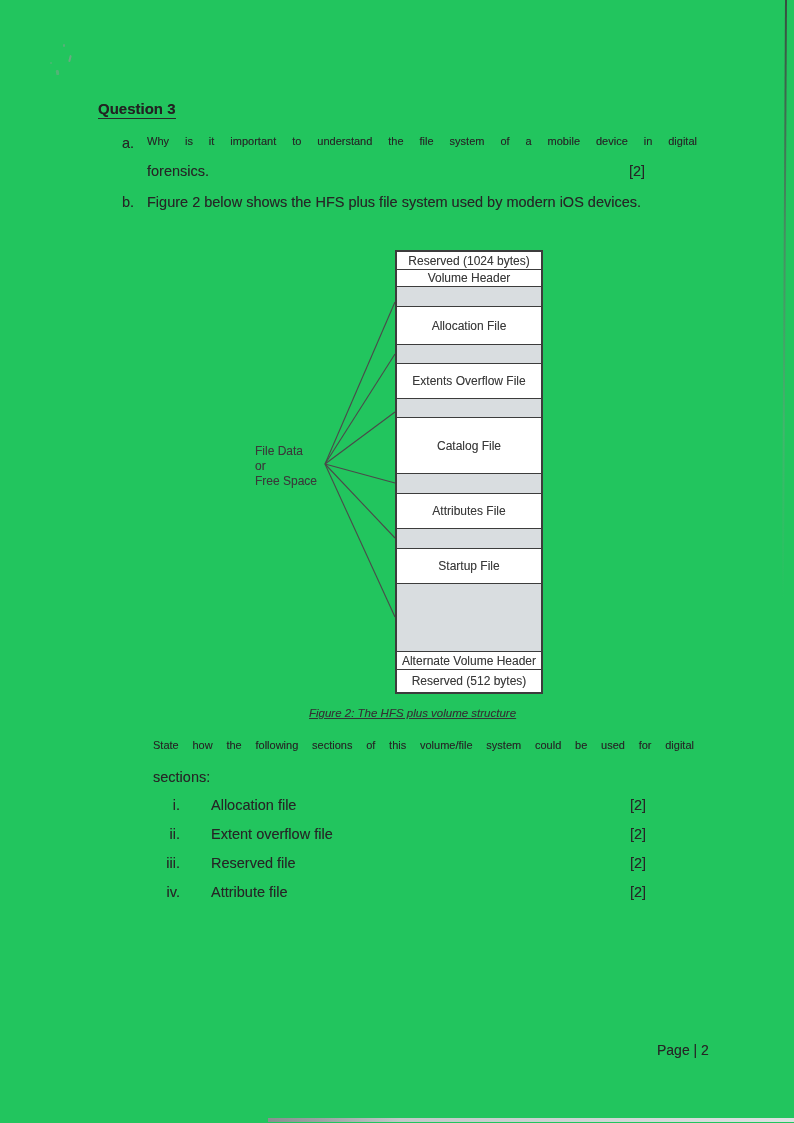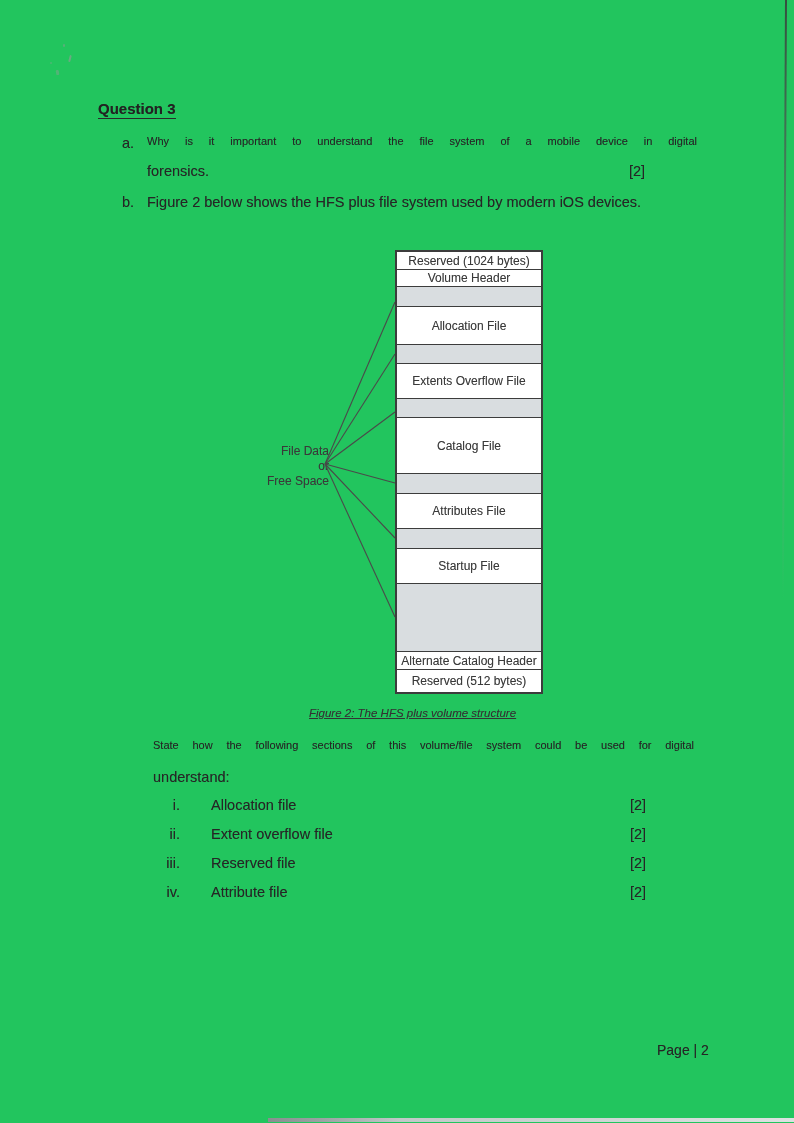--- a/index.html
+++ b/index.html
@@ -23,21 +23,21 @@
 
   
   .stack{position:absolute;left:395px;top:250px;width:148px;border:2px solid #3c3c3c;background:#fff;}
   .sec{width:100%;border-bottom:1.5px solid #3c3c3c;display:flex;align-items:center;
        justify-content:center;font-size:12px;color:#3a3a3a;overflow:hidden;
        text-shadow:0 0 0.4px rgba(60,60,60,0.4);}
   .sec:last-child{border-bottom:none;}
   .shaded{background:#d9dde0;}
   .h18{height:18px}.h17{height:17px}.h20{height:20px}.h38{height:38px}.h19{height:19px}
   .h35{height:35px}.h56{height:56px}.h68{height:68px}.h22{height:22px}
-  .fig-side-label{position:absolute;left:255px;top:444px;width:74px;text-align:right;
+  .fig-side-label{position:absolute;left:255px;top:444px;width:74px;text-align:left;
        font-size:12px;line-height:15.2px;color:#3a3a3a;text-shadow:0 0 0.4px rgba(60,60,60,0.4);}
   .fig-caption{position:absolute;left:309px;top:707px;font-size:11.5px;font-style:italic;
        color:#333;text-shadow:0 0 0.3px rgba(60,60,60,0.4);text-decoration:underline;}
   svg.connectors{position:absolute;left:320px;top:290px;}
 
   
   .edge-line{position:absolute;left:785px;top:0;width:2px;height:600px;
        background:linear-gradient(to bottom,rgba(58,58,58,0.85),rgba(100,100,100,0.55) 40%,
        rgba(145,145,145,0.28) 72%,rgba(160,160,160,0) 100%);
        transform:rotate(0.3deg);transform-origin:top center;}
@@ -91,28 +91,28 @@
     <div class="sec h38">Allocation File</div>
     <div class="sec h19 shaded"></div>
     <div class="sec h35">Extents Overflow File</div>
     <div class="sec h19 shaded"></div>
     <div class="sec h56">Catalog File</div>
     <div class="sec h20 shaded"></div>
     <div class="sec h35">Attributes File</div>
     <div class="sec h20 shaded"></div>
     <div class="sec h35">Startup File</div>
     <div class="sec h68 shaded"></div>
-    <div class="sec h18">Alternate Catalog Header</div>
+    <div class="sec h18">Alternate Volume Header</div>
     <div class="sec h22">Reserved (512 bytes)</div>
   </div>
 
   <div class="fig-caption">Figure 2: The HFS plus volume structure</div>
 
   <div class="just" style="left:153px;top:739px;width:541px">State how the following sections of this volume/file system could be used for digital</div>
-  <span class="txt" style="left:153px;top:769px">understand:</span>
+  <span class="txt" style="left:153px;top:769px">sections:</span>
 
   <span class="numeral" style="left:141px;top:797px">i.</span>
   <span class="txt" style="left:211px;top:797px">Allocation file</span>
   <span class="marks" style="left:606px;top:797px">[2]</span>
 
   <span class="numeral" style="left:141px;top:826px">ii.</span>
   <span class="txt" style="left:211px;top:826px">Extent overflow file</span>
   <span class="marks" style="left:606px;top:826px">[2]</span>
 
   <span class="numeral" style="left:141px;top:855px">iii.</span>

